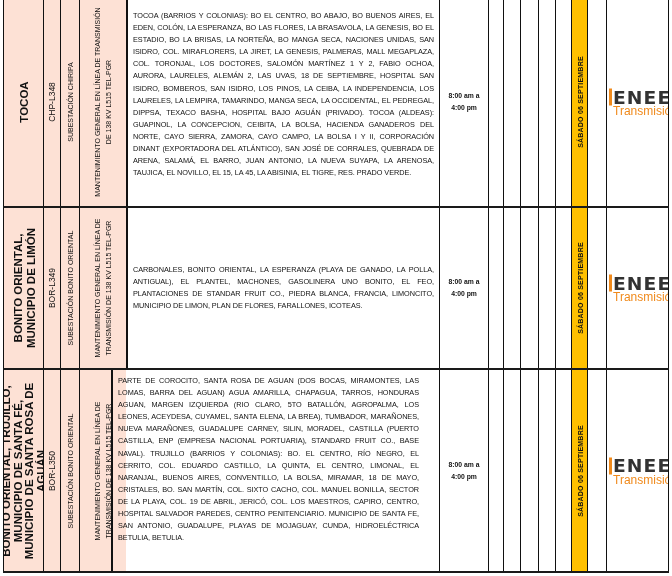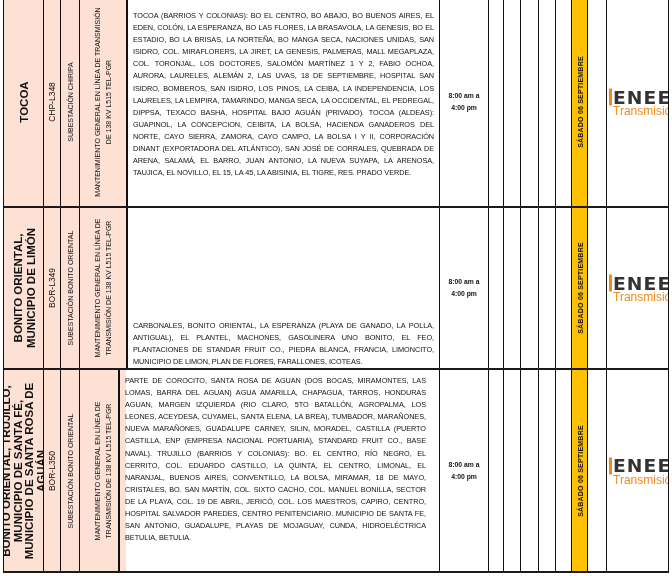--- a/index.html
+++ b/index.html
@@ -7,21 +7,21 @@
   .grid { position:absolute; left:3px; top:-2px; width:666px; }
   .row { position:absolute; left:0; width:666px; border-bottom:2px solid #1a1a1a; box-sizing:border-box; }
   .cell { position:absolute; top:0; bottom:0; box-sizing:border-box; border-left:1.5px solid #111; overflow:hidden; }
   .peach { background:#fde1d5; }
   .gold { background:#ffc000; }
   .vert { position:absolute; left:50%; top:50%; transform:translate(-50%,-50%) rotate(-90deg); text-align:center; white-space:normal; }
   .zone { font-weight:bold; font-size:11.5px; line-height:12.5px; }
   .code { font-size:8.5px; }
   .subst { font-size:7px; white-space:nowrap; }
   .maint { font-size:7px; line-height:11px; }
-  .desc { position:absolute; left:5px; right:5px; top:0; bottom:0; display:flex; align-items:flex-end; }
+  .desc { position:absolute; left:5px; right:5px; top:0; bottom:0; display:flex; align-items:center; }
   .desc p { margin:0; font-size:7.3px; line-height:12.1px; text-align:justify; text-align-last:left; letter-spacing:-0.05px; }
   .time { position:absolute; left:0; right:0; top:50%; transform:translateY(-50%); text-align:center; font-size:6.8px; font-weight:bold; line-height:12px; }
   .date { font-size:7px; font-weight:bold; white-space:nowrap; letter-spacing:0.2px; }
   .logo { position:absolute; left:2px; right:0; top:50%; transform:translateY(-50%); }
   .logo-top { display:flex; align-items:center; }
   .logo-mark { width:3px; height:17px; background:#f08a1c; margin-right:1px; }
   .logo-name { font-size:17px; font-weight:bold; letter-spacing:1px; color:#333; line-height:16px; font-family:"DejaVu Sans", sans-serif; transform:scaleX(1.1); transform-origin:left; }
   .logo-sub { font-size:12px; color:#f08a1c; margin-left:4px; line-height:10px; white-space:nowrap; }
 </style>
 </head>
@@ -117,21 +117,21 @@
     </div>
     <div class="cell peach" style="left:40px; width:17px;">
       <div class="vert code" style="width:190px;">BOR-L350</div>
     </div>
     <div class="cell peach" style="left:57px; width:19px;">
       <div class="vert subst">SUBESTACIÓN BONITO ORIENTAL</div>
     </div>
     <div class="cell peach" style="left:76px; width:47px;">
       <div class="vert maint" style="width:150px;">MANTENIMIENTO GENERAL EN LÍNEA DE TRANSMISIÓN DE 138 KV L515 TEL-PGR</div>
     </div>
-    <div class="cell" style="left:115px; width:313px; border-left:2px solid #111;">
+    <div class="cell" style="left:108px; width:313px; border-left:2px solid #111;">
       <div class="desc" style="align-items:flex-start; padding-top:5px;">
           <p>PARTE DE COROCITO, SANTA ROSA DE AGUAN (DOS BOCAS, MIRAMONTES, LAS LOMAS, BARRA DEL AGUAN) AGUA AMARILLA, CHAPAGUA, TARROS, HONDURAS AGUAN, MARGEN IZQUIERDA (RIO CLARO, 5TO BATALLÓN, AGROPALMA, LOS LEONES, ACEYDESA, CUYAMEL, SANTA ELENA, LA BREA), TUMBADOR, MARAÑONES, NUEVA MARAÑONES, GUADALUPE CARNEY, SILIN, MORADEL, CASTILLA (PUERTO CASTILLA, ENP (EMPRESA NACIONAL PORTUARIA), STANDARD FRUIT CO., BASE NAVAL). TRUJILLO (BARRIOS Y COLONIAS): BO. EL CENTRO, RÍO NEGRO, EL CERRITO, COL. EDUARDO CASTILLO, LA QUINTA, EL CENTRO, LIMONAL, EL NARANJAL, BUENOS AIRES, CONVENTILLO, LA BOLSA, MIRAMAR, 18 DE MAYO, CRISTALES, BO. SAN MARTÍN, COL. SIXTO CACHO, COL. MANUEL BONILLA, SECTOR DE LA PLAYA, COL. 19 DE ABRIL, JERICÓ, COL. LOS MAESTROS, CAPIRO, CENTRO, HOSPITAL SALVADOR PAREDES, CENTRO PENITENCIARIO. MUNICIPIO DE SANTA FE, SAN ANTONIO, GUADALUPE, PLAYAS DE MOJAGUAY, CUNDA, HIDROELÉCTRICA BETULIA, BETULIA.</p>
         </div>
     </div>
     <div class="cell" style="left:436px; width:49px;">
       <div class="time"><span>8:00 am a</span><br><span>4:00 pm</span></div>
     </div>
     <div class="cell" style="left:485px; width:15px;"></div>
     <div class="cell" style="left:500px; width:17px;"></div>
     <div class="cell" style="left:517px; width:18px;"></div>

